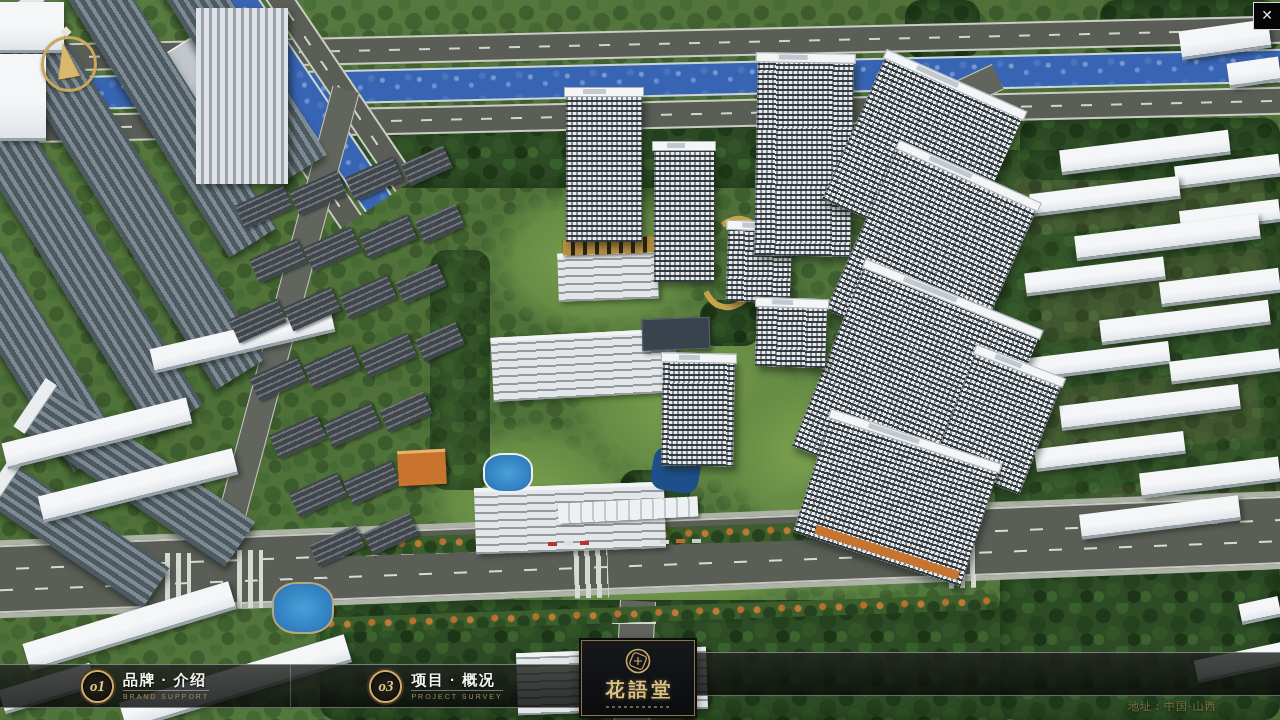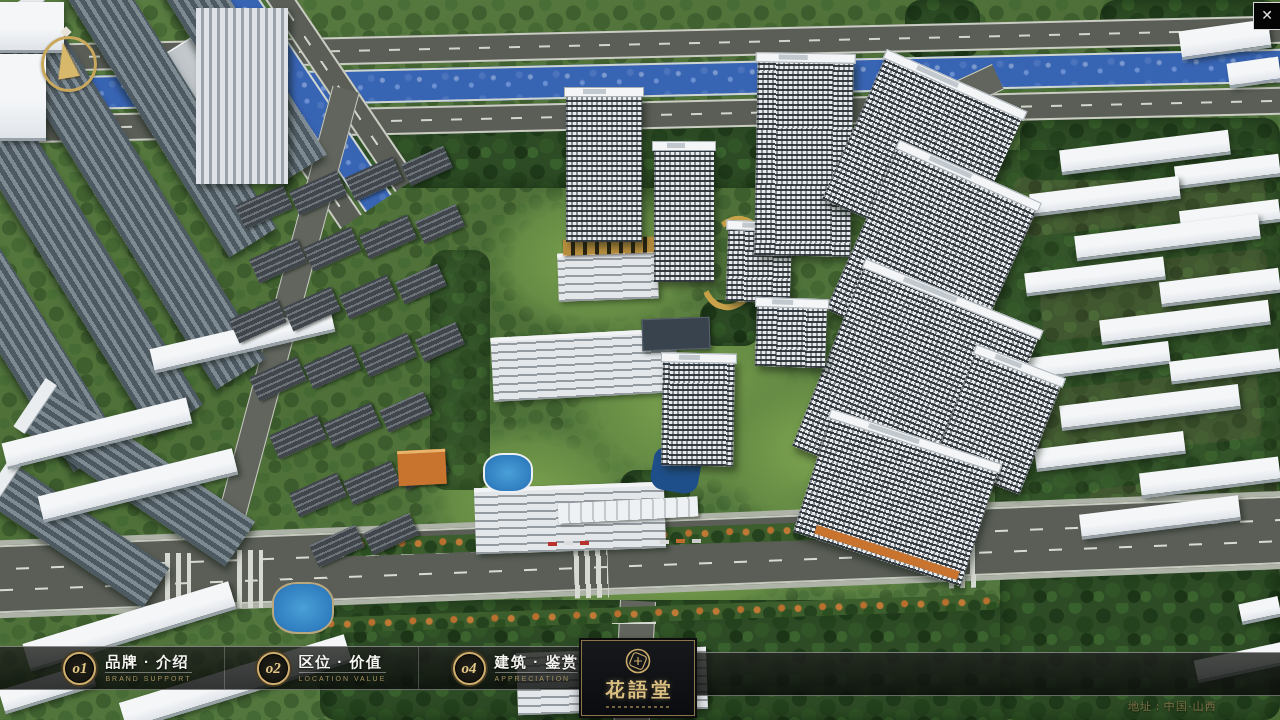--- a/index.html
+++ b/index.html
@@ -274,43 +274,35 @@
   <div class="abs" style="left:40px;top:30px;width:56px;height:60px;">
     <div class="abs" style="left:22px;top:-2px;width:8px;height:8px;background:#e8e4da;transform:rotate(45deg);"></div>
     <div class="abs compass-ring" style="left:1px;top:6px;"></div>
     <div class="abs compass-arrow" style="left:15px;top:12px;transform:rotate(-10deg);"></div>
   </div>
 
   <div class="abs close-btn" style="left:1253px;top:2px;">
     <span>✕</span>
   </div>
 
-  <div class="abs navband" style="left:0;top:646px;width:581px;height:42px;padding-left:31px;">
+  <div class="abs navband" style="left:0;top:664px;width:581px;height:42px;">
     <div class="nav-item">
       <div class="badge">o1</div>
       <div class="ntxt">
         <span class="zh">品牌 · 介绍</span>
         <span class="nline"></span>
         <span class="en">BRAND SUPPORT</span>
       </div>
     </div>
     <div class="nav-item">
-      <div class="badge">o2</div>
+      <div class="badge">o3</div>
       <div class="ntxt">
-        <span class="zh">区位 · 价值</span>
+        <span class="zh">项目 · 概况</span>
         <span class="nline"></span>
-        <span class="en">LOCATION VALUE</span>
-      </div>
-    </div>
-    <div class="nav-item">
-      <div class="badge">o4</div>
-      <div class="ntxt">
-        <span class="zh">建筑 · 鉴赏</span>
-        <span class="nline"></span>
-        <span class="en">APPRECIATION</span>
+        <span class="en">PROJECT SURVEY</span>
       </div>
     </div>
   </div>
 
   <div class="abs navband" style="left:693px;top:652px;width:587px;height:42px;">
   </div>
 
   <div class="abs logo-panel" style="left:581px;top:640px;width:112px;height:74px;">
     <svg width="26" height="26" viewBox="0 0 26 26">
       <circle cx="13" cy="13" r="11.5" fill="none" stroke="#c9ab6b" stroke-width="1.6"></circle>

